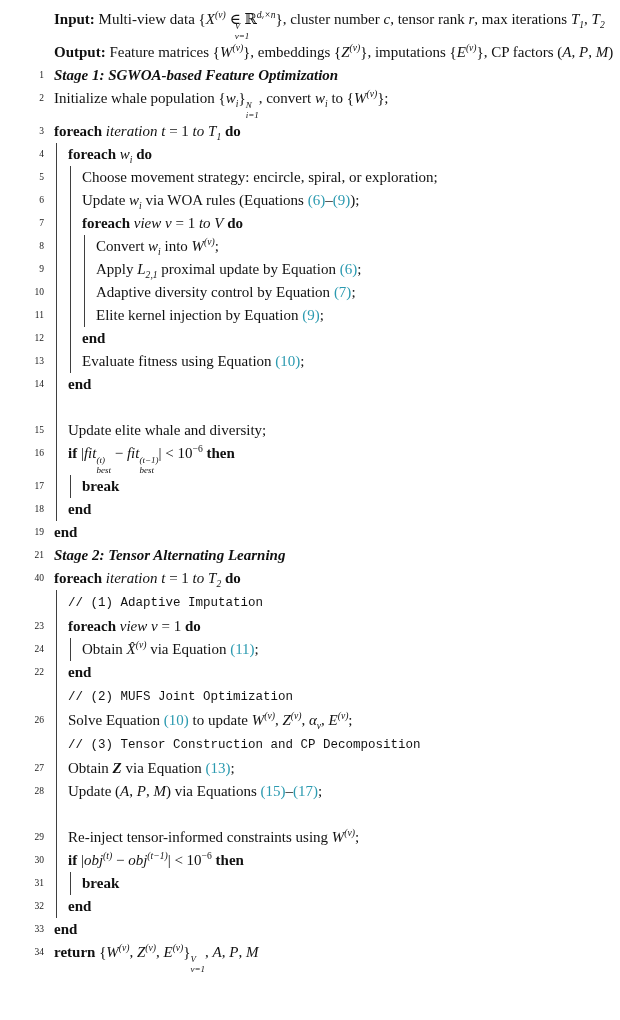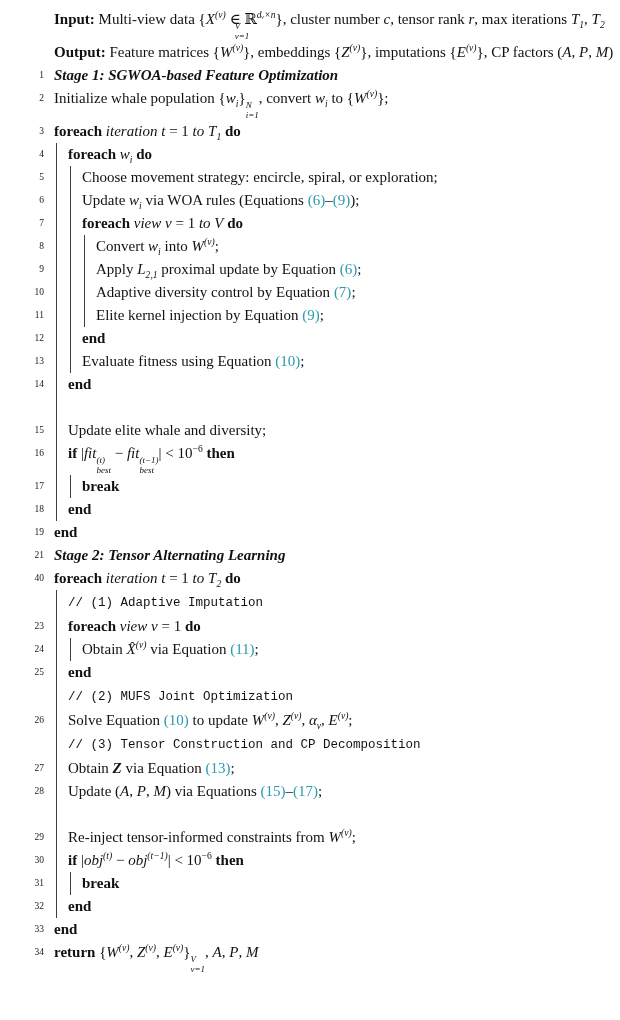--- a/index.html
+++ b/index.html
@@ -97,28 +97,28 @@
         <span>best</span>
       </span><span class="sg-p">| &lt; 10</span><span class="sg-sup">−6</span><span class="sg-p"> </span><span class="sg-b">then</span></div>
     <div class="line" style="padding-left: 58px;"><span class="vbar" style="left: 32px;"></span><span class="vbar" style="left: 46px;"></span><span class="lnum">17</span><span class="sg-b">break</span></div>
     <div class="line" style="padding-left: 44px;"><span class="vbar" style="left: 32px;"></span><span class="lnum">18</span><span class="sg-b">end</span></div>
     <div class="line" style="padding-left: 30px;"><span class="lnum">19</span><span class="sg-b">end</span></div>
     <div class="line" style="padding-left: 30px;"><span class="lnum">21</span><span class="sg-bi">Stage 2: Tensor Alternating Learning</span></div>
     <div class="line" style="padding-left: 30px;"><span class="lnum">40</span><span class="sg-b">foreach </span><span class="sg-i">iteration </span><span class="sg-m">t</span><span class="sg-p"> = 1 </span><span class="sg-i">to</span><span class="sg-p"> </span><span class="sg-m">T</span><span class="sg-msub">2</span><span class="sg-p"> </span><span class="sg-b">do</span></div>
     <div class="line comment" style="padding-left: 44px;"><span class="vbar" style="left: 32px;"></span><span class="sg-c">// (1) Adaptive Imputation</span></div>
     <div class="line" style="padding-left: 44px;"><span class="vbar" style="left: 32px;"></span><span class="lnum">23</span><span class="sg-b">foreach </span><span class="sg-i">view </span><span class="sg-m">v</span><span class="sg-p"> = 1 </span><span class="sg-b">do</span></div>
     <div class="line" style="padding-left: 58px;"><span class="vbar" style="left: 32px;"></span><span class="vbar" style="left: 46px;"></span><span class="lnum">24</span><span class="sg-p">Obtain </span><span class="sg-m">X̂</span><span class="sg-msup">(v)</span><span class="sg-p"> via Equation </span><span class="sg-ref">(11)</span><span class="sg-p">;</span></div>
-    <div class="line" style="padding-left: 44px;"><span class="vbar" style="left: 32px;"></span><span class="lnum">25</span><span class="sg-b">end</span></div>
+    <div class="line" style="padding-left: 44px;"><span class="vbar" style="left: 32px;"></span><span class="lnum">22</span><span class="sg-b">end</span></div>
     <div class="line comment" style="padding-left: 44px;"><span class="vbar" style="left: 32px;"></span><span class="sg-c">// (2) MUFS Joint Optimization</span></div>
     <div class="line" style="padding-left: 44px;"><span class="vbar" style="left: 32px;"></span><span class="lnum">26</span><span class="sg-p">Solve Equation </span><span class="sg-ref">(10)</span><span class="sg-p"> to update </span><span class="sg-m">W</span><span class="sg-msup">(v)</span><span class="sg-p">, </span><span class="sg-m">Z</span><span class="sg-msup">(v)</span><span class="sg-p">, </span><span class="sg-m">α</span><span class="sg-msub">v</span><span class="sg-p">, </span><span class="sg-m">E</span><span class="sg-msup">(v)</span><span class="sg-p">;</span></div>
     <div class="line comment" style="padding-left: 44px;"><span class="vbar" style="left: 32px;"></span><span class="sg-c">// (3) Tensor Construction and CP Decomposition</span></div>
     <div class="line" style="padding-left: 44px;"><span class="vbar" style="left: 32px;"></span><span class="lnum">27</span><span class="sg-p">Obtain </span><span class="sg-cal">Z</span><span class="sg-p"> via Equation </span><span class="sg-ref">(13)</span><span class="sg-p">;</span></div>
     <div class="line" style="padding-left: 44px;"><span class="vbar" style="left: 32px;"></span><span class="lnum">28</span><span class="sg-p">Update (</span><span class="sg-m">A</span><span class="sg-p">, </span><span class="sg-m">P</span><span class="sg-p">, </span><span class="sg-m">M</span><span class="sg-p">) via Equations </span><span class="sg-ref">(15)</span><span class="sg-p">–</span><span class="sg-ref">(17)</span><span class="sg-p">;</span></div>
     <div class="line comment" style="padding-left: 44px;"><span class="vbar" style="left: 32px;"></span></div>
-    <div class="line" style="padding-left: 44px;"><span class="vbar" style="left: 32px;"></span><span class="lnum">29</span><span class="sg-p">Re-inject tensor-informed constraints from </span><span class="sg-m">W</span><span class="sg-msup">(v)</span><span class="sg-p">;</span></div>
+    <div class="line" style="padding-left: 44px;"><span class="vbar" style="left: 32px;"></span><span class="lnum">29</span><span class="sg-p">Re-inject tensor-informed constraints using </span><span class="sg-m">W</span><span class="sg-msup">(v)</span><span class="sg-p">;</span></div>
     <div class="line" style="padding-left: 44px;"><span class="vbar" style="left: 32px;"></span><span class="lnum">30</span><span class="sg-b">if </span><span class="sg-p">|</span><span class="sg-m">obj</span><span class="sg-msup">(t)</span><span class="sg-p"> − </span><span class="sg-m">obj</span><span class="sg-msup">(t−1)</span><span class="sg-p">| &lt; 10</span><span class="sg-sup">−6</span><span class="sg-p"> </span><span class="sg-b">then</span></div>
     <div class="line" style="padding-left: 58px;"><span class="vbar" style="left: 32px;"></span><span class="vbar" style="left: 46px;"></span><span class="lnum">31</span><span class="sg-b">break</span></div>
     <div class="line" style="padding-left: 44px;"><span class="vbar" style="left: 32px;"></span><span class="lnum">32</span><span class="sg-b">end</span></div>
     <div class="line" style="padding-left: 30px;"><span class="lnum">33</span><span class="sg-b">end</span></div>
     <div class="line" style="padding-left: 30px;"><span class="lnum">34</span><span class="sg-b">return </span><span class="sg-p">{</span><span class="sg-m">W</span><span class="sg-msup">(v)</span><span class="sg-p">, </span><span class="sg-m">Z</span><span class="sg-msup">(v)</span><span class="sg-p">, </span><span class="sg-m">E</span><span class="sg-msup">(v)</span><span class="sg-p">}</span><span class="ss">
         <span>V</span>
         <span>v=1</span>
       </span><span class="sg-p">, </span><span class="sg-m">A</span><span class="sg-p">, </span><span class="sg-m">P</span><span class="sg-p">, </span><span class="sg-m">M</span></div>
   </div>
 

